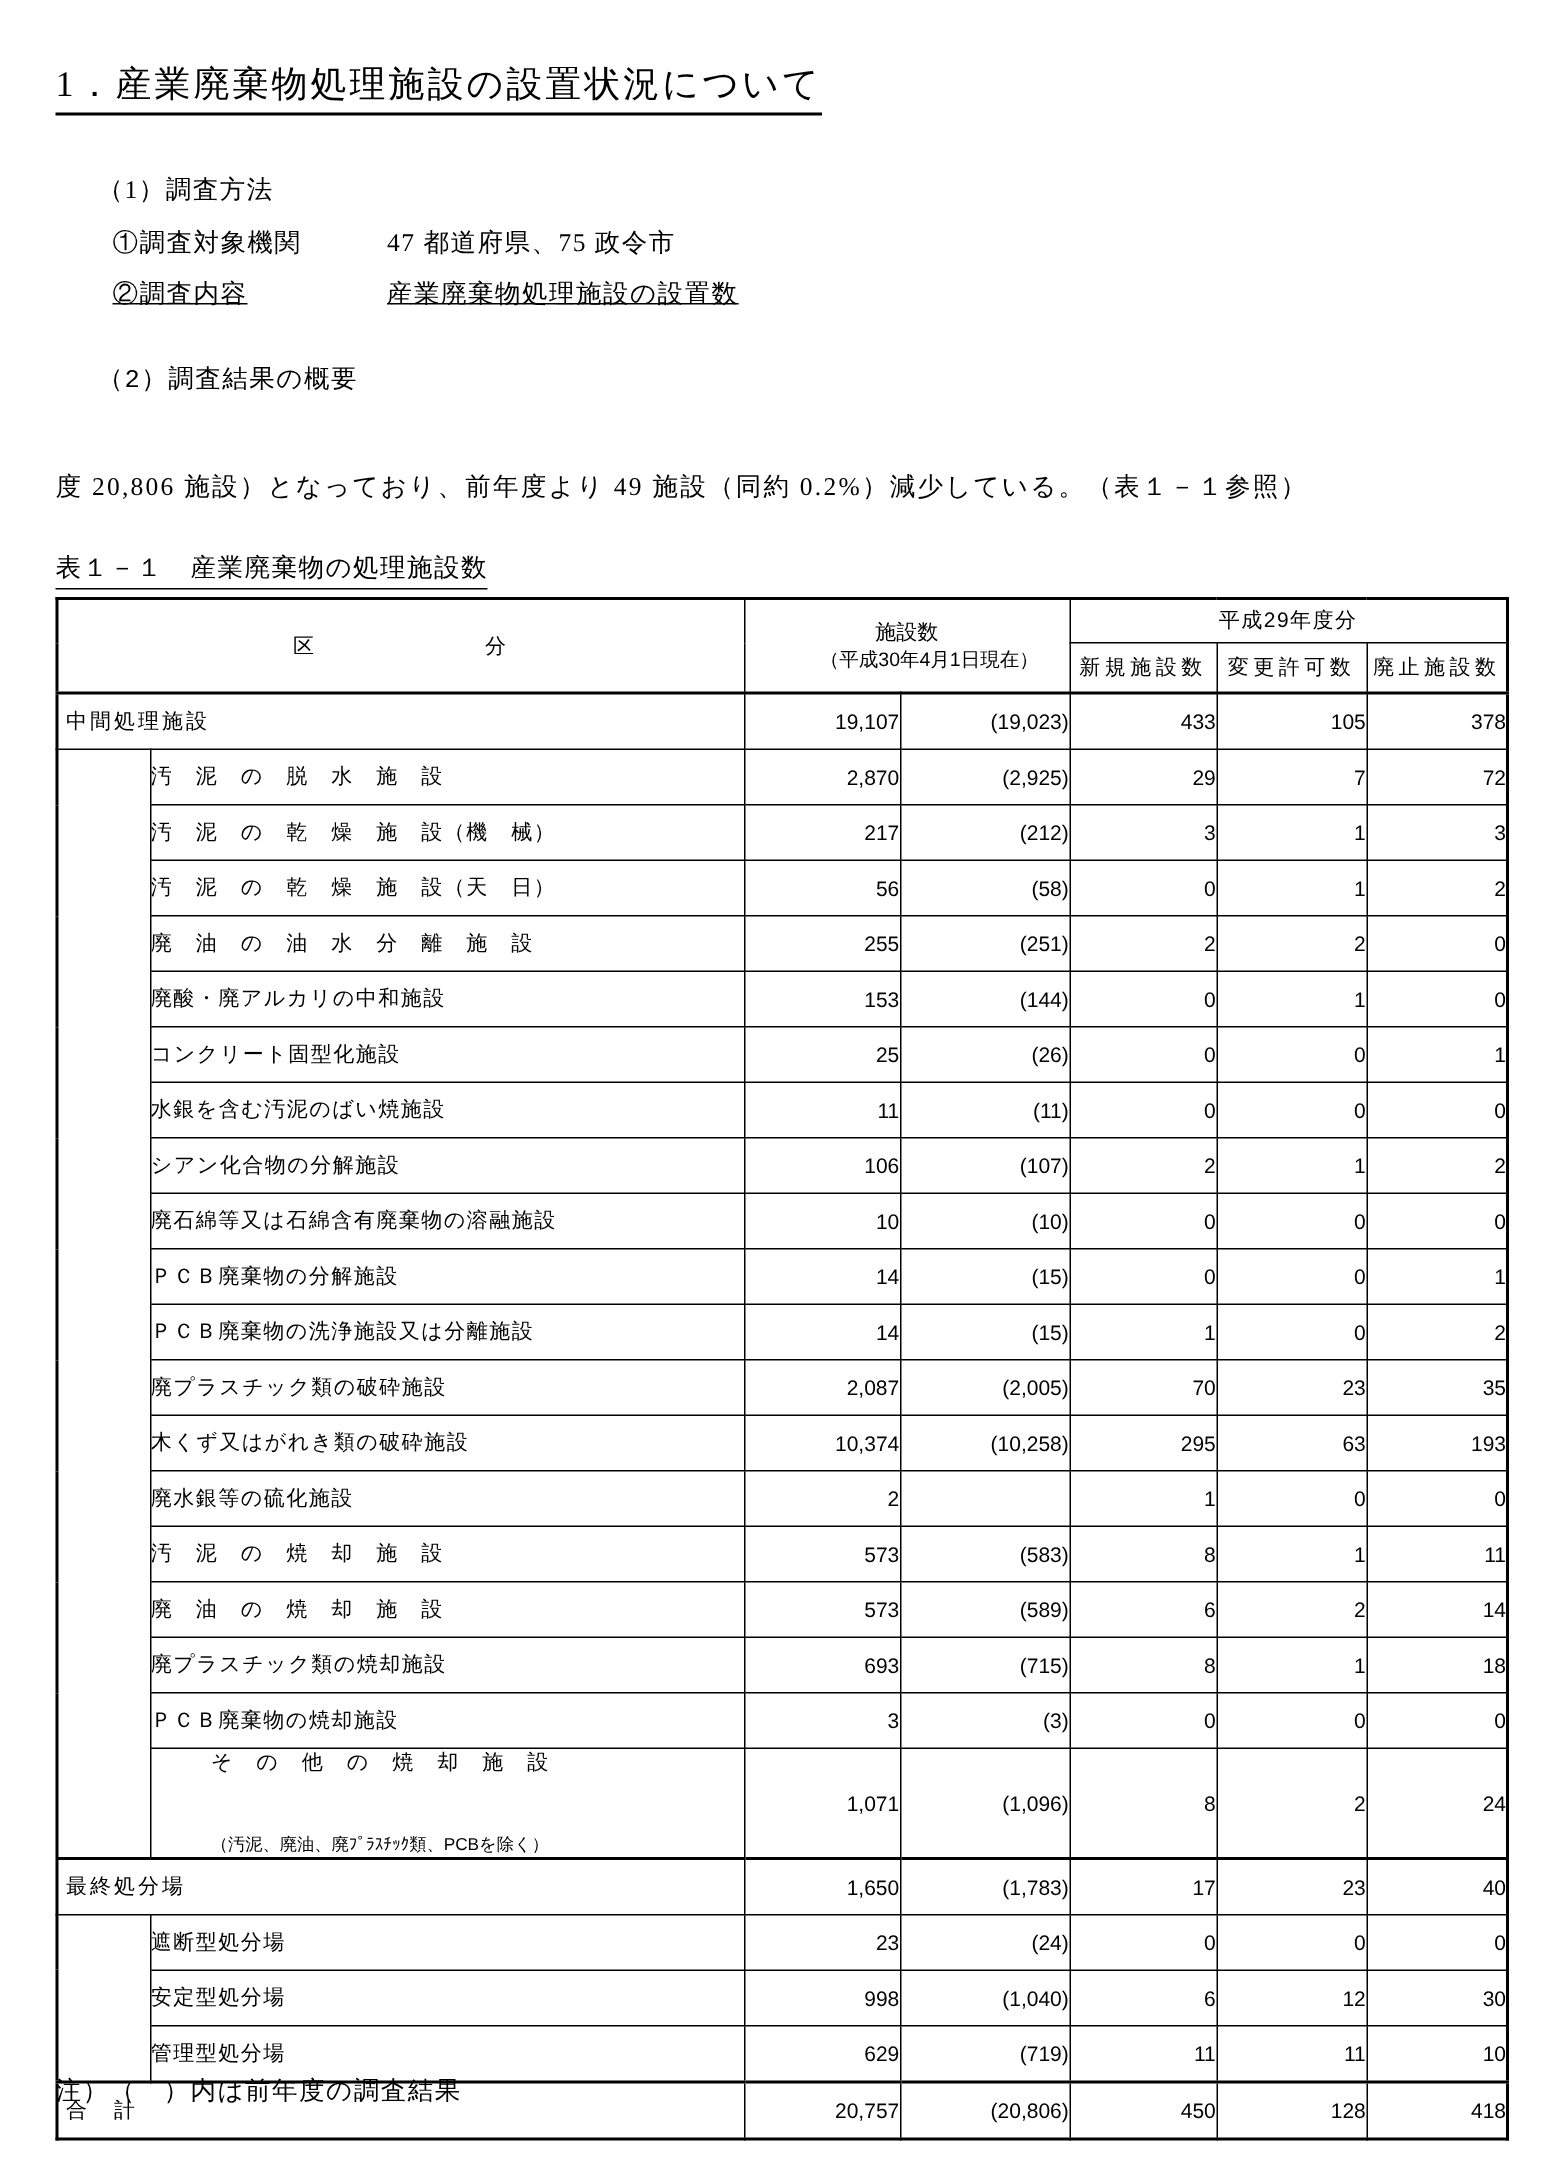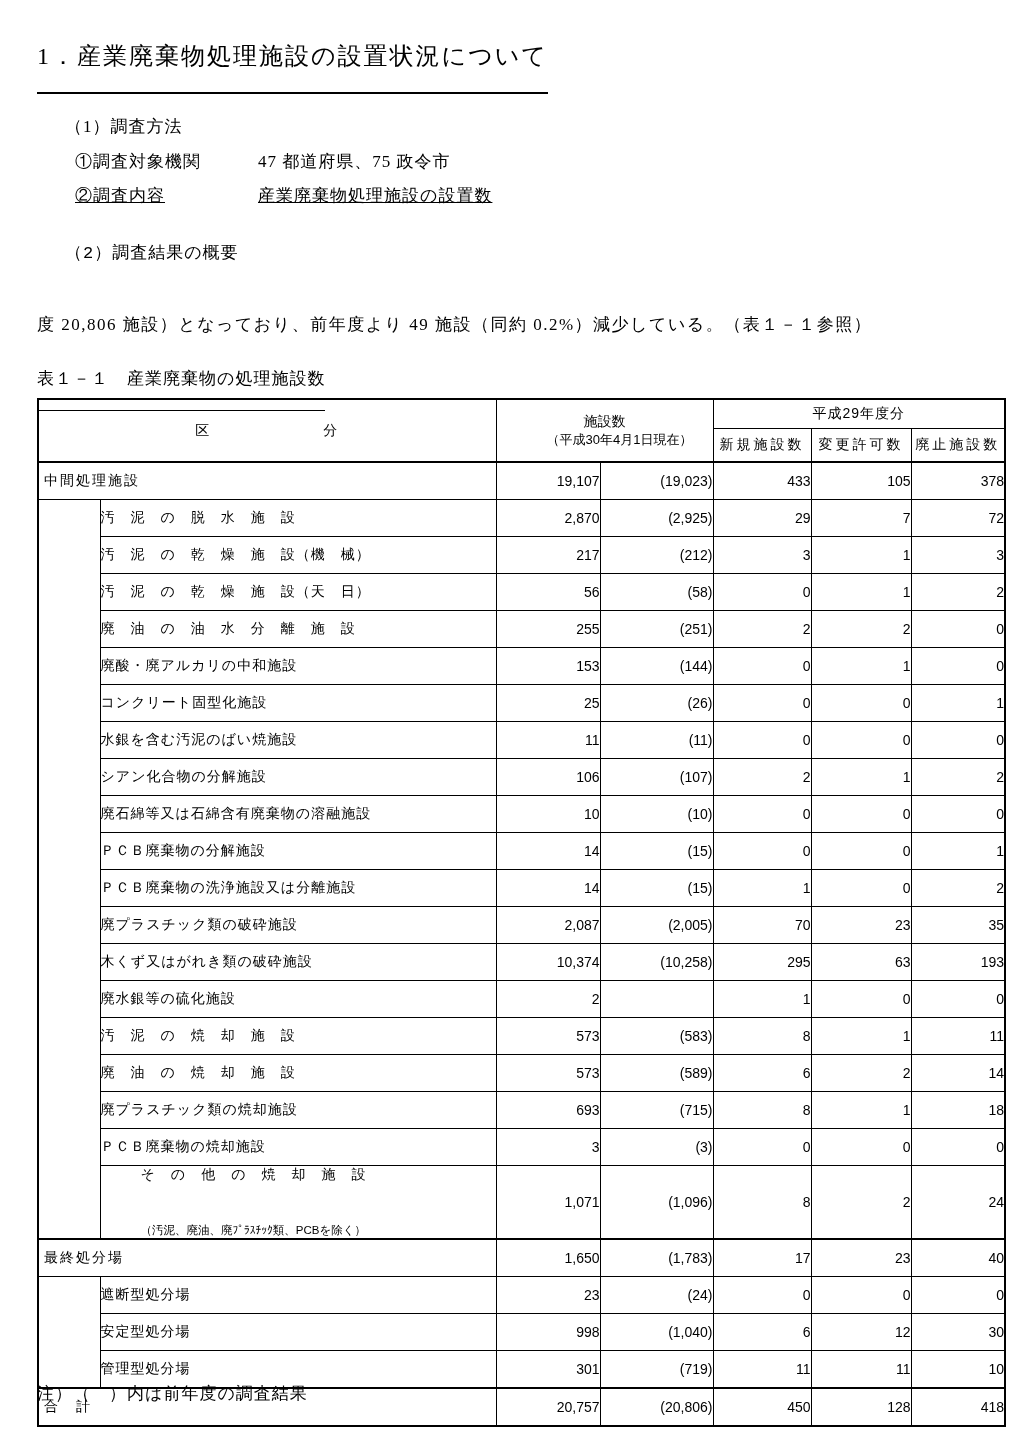--- a/index.html
+++ b/index.html
@@ -1,37 +1,37 @@
 <!DOCTYPE html>
 <html><head>
 <meta charset="utf-8">
 <style>
   html,body{margin:0;padding:0;background:#fff;}
   body{width:1036px;height:1448px;position:relative;color:#000;
        font-family:"Liberation Serif","DejaVu Serif",serif;}
   .page{position:absolute;inset:0;background:#fff;}
 
   .title{position:absolute;left:37px;top:40px;font-size:24px;letter-spacing:2px;
-         border-bottom:2px solid #000;padding-bottom:20px;display:inline-block;}
+         border-bottom:2px solid #000;padding-bottom:3px;display:inline-block;}
 
   .s-heading{position:absolute;font-size:17px;letter-spacing:1px;margin-left:20px;}
   .sh1{left:45px;top:115px;}
   .sh2{left:45px;top:241px;font-family:Liberation Mono, monospace;}
 
   .kv{position:absolute;left:75px;display:flex;font-size:17px;letter-spacing:1px;}
   .kv1{top:150px;}
   .kv2{top:184px;text-decoration:underline;}
   .kv .k{width:183px;}
 
   .para{position:absolute;font-size:17px;letter-spacing:1.5px;white-space:nowrap;}
   .p1{left:73px;top:278px;}
   .p2{left:37px;top:313px;}
 
   .caption{position:absolute;left:37px;top:367px;font-size:17px;letter-spacing:1px;
-           border-bottom:1px solid #000;padding-bottom:20px;display:inline-block;}
+           border-bottom:1px solid #000;padding-bottom:2px;display:inline-block;}
 
   table.tbl{position:absolute;left:37px;top:398px;width:967px;table-layout:fixed;
             border-collapse:collapse;border:2px solid #000;
             font-family:"Liberation Sans","DejaVu Sans",sans-serif;}
   .tbl th,.tbl td{border:1px solid #000;padding:0;vertical-align:middle;}
   .tbl thead{border-bottom:2px solid #000;}
   .tbl thead th{font-weight:normal;font-size:14px;text-align:center;}
   .th-kubun{font-size:15px;letter-spacing:2px;}
   .th-count div{line-height:1.35;}
   .th-count .small{font-size:13px;padding-left:30px;}
@@ -290,21 +290,21 @@
         <tr>
           <td class="lbl sub">安定型処分場</td>
           <td class="v v-count">998</td>
           <td class="v v-paren">(1,040)</td>
           <td class="v v-new">6</td>
           <td class="v v-chg">12</td>
           <td class="v v-abo">30</td>
         </tr>
         <tr>
           <td class="lbl sub">管理型処分場</td>
-          <td class="v v-count">301</td>
+          <td class="v v-count">629</td>
           <td class="v v-paren">(719)</td>
           <td class="v v-new">11</td>
           <td class="v v-chg">11</td>
           <td class="v v-abo">10</td>
         </tr>
         <tr class="strong-top">
           <td colspan="2" class="lbl total">合　計</td>
           <td class="v v-count">20,757</td>
           <td class="v v-paren">(20,806)</td>
           <td class="v v-new">450</td>

